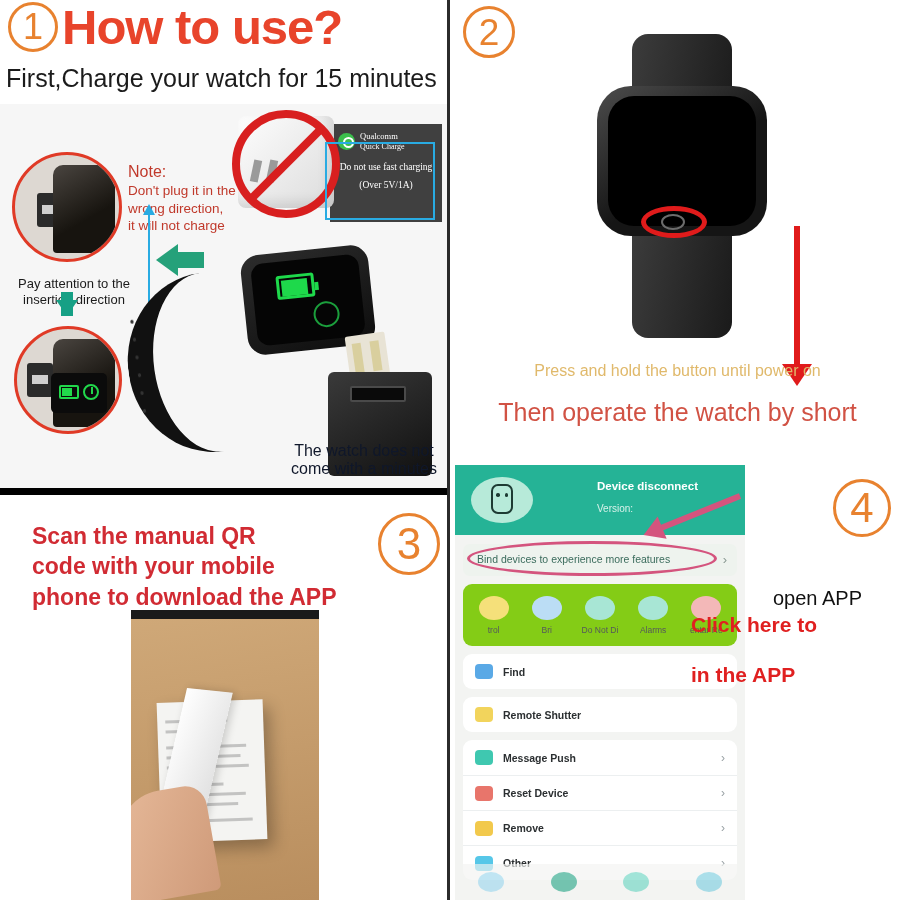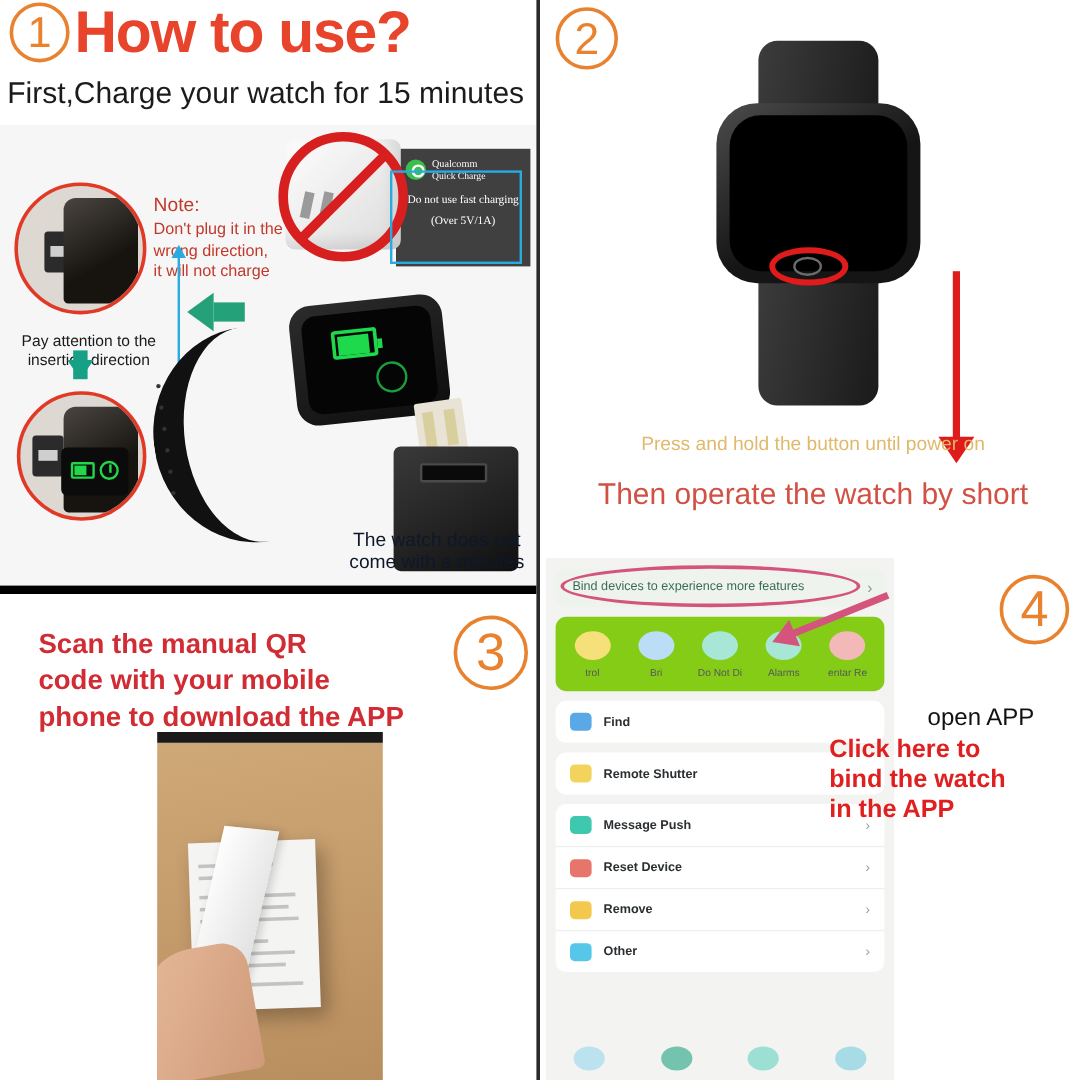--- a/index.html
+++ b/index.html
@@ -433,20 +433,27 @@
         <div class="p3-line" style="top:118px;width:84px"></div>
       </div>
       <div id="p3-fold"></div>
       <div id="p3-hand"></div>
     </div>
   </div>
 
   <div id="panel4">
 
     <div id="app">
+      <div id="app-header">
+        <div id="app-watch-ic">
+            <div class="wfig"></div>
+          </div>
+        <div id="app-status">Device disconnect</div>
+        <div id="app-version">Version:</div>
+      </div>
 
       <div id="bind-row">
         <div id="bind-text">Bind devices to experience more features</div>
         <div id="bind-chev">›</div>
         <div id="bind-ellipse"></div>
       </div>
 
       <div id="icon-row">
           <div class="ic-item">
             <div class="ic-bubble" style="background: rgb(245, 224, 122);"></div>
@@ -511,19 +518,19 @@
           <div class="tab-ic" style="background: rgb(111, 214, 196);"></div>
           <div class="tab-ic" style="background: rgb(127, 207, 224);"></div>
         </div>
     </div>
 
     <div class="circ-num" id="p4-num">4</div>
     <div id="pink-arrow"></div>
     <div id="open-app">open APP</div>
     <div id="click-block">
       <span>Click here to</span><br>
-      <span>bind the watch</span><br>
+      <br>
       <span>in the APP</span>
     </div>
   </div>
 
   <div id="vdiv"></div>
 </div>
 
 </body></html>

